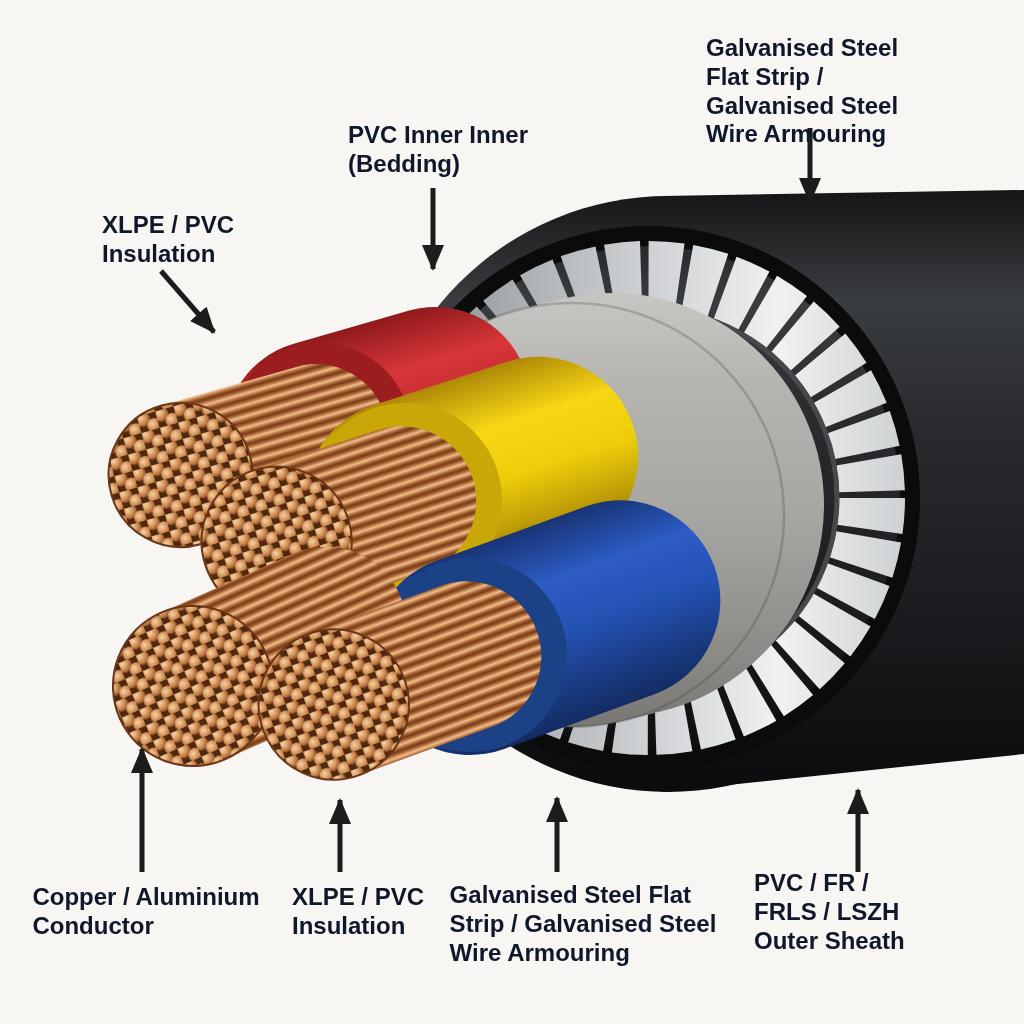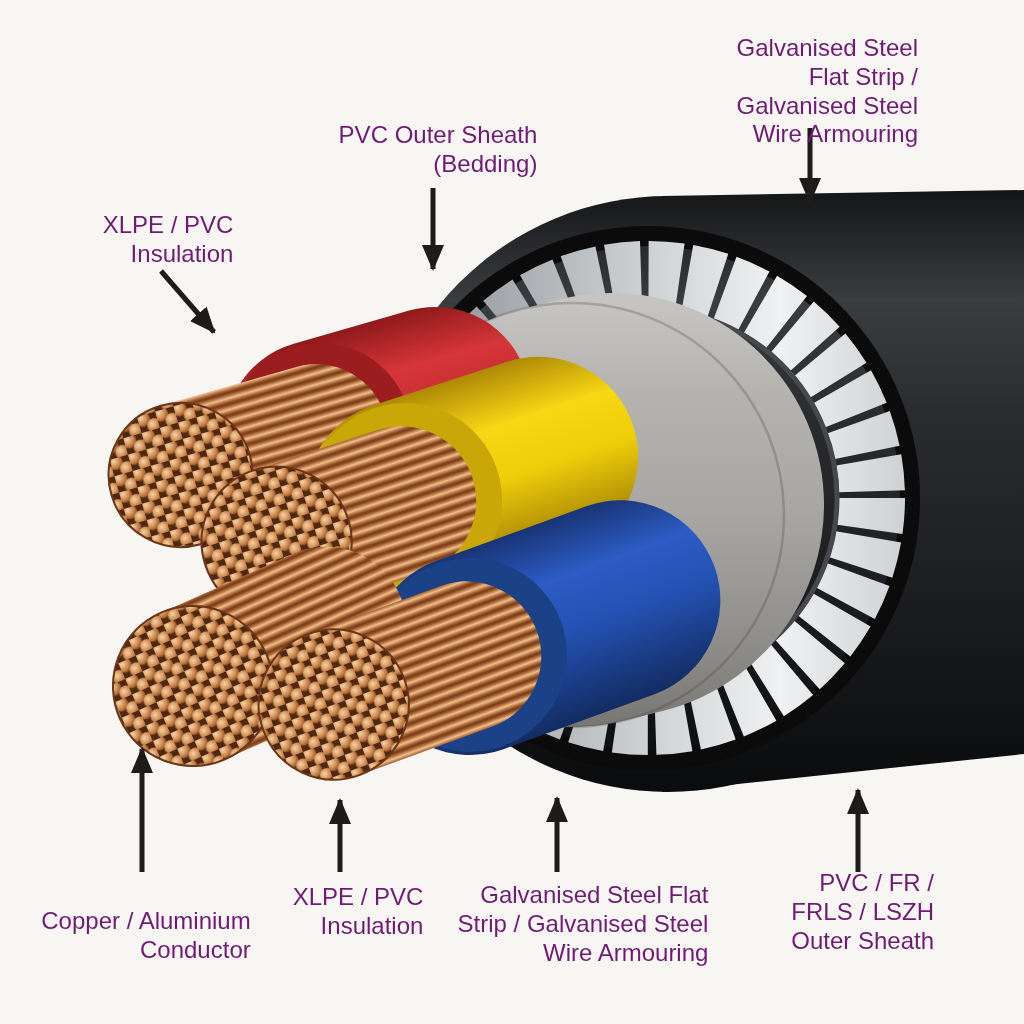--- a/index.html
+++ b/index.html
@@ -4,22 +4,22 @@
 <style>
   html,body{margin:0;padding:0;}
   body{
     width:1024px;height:1024px;position:relative;overflow:hidden;
     background:#f7f6f3;
     font-family:"Liberation Sans", sans-serif;
   }
   .stage{position:absolute;left:0;top:0;width:1024px;height:1024px;}
   .label{
     position:absolute;transform:translate(-50%,-50%);
-    text-align:right;font-weight:normal;font-size:24px;line-height:1.2;
-    color:#701a75;white-space:pre-line;z-index:5;
+    text-align:left;font-weight:bold;font-size:24px;line-height:1.2;
+    color:#0f172a;white-space:pre-line;z-index:5;
   }
 </style>
 </head>
 <body>
 
 <svg class="stage" width="1024" height="1024" viewBox="0 0 1024 1024">
   <defs>
     <linearGradient id="blackGrad" x1="0" y1="190" x2="0" y2="800" gradientUnits="userSpaceOnUse">
       <stop offset="0" stop-color="#141517"></stop>
       <stop offset="0.18" stop-color="#3a3d40"></stop>
@@ -150,25 +150,25 @@
     <line x1="161" y1="271" x2="214" y2="332" marker-end="url(#arrowhead)"></line>
     <line x1="142" y1="872" x2="142" y2="749" marker-end="url(#arrowhead)"></line>
     <line x1="340" y1="872" x2="340" y2="800" marker-end="url(#arrowhead)"></line>
     <line x1="557" y1="872" x2="557" y2="798" marker-end="url(#arrowhead)"></line>
     <line x1="858" y1="872" x2="858" y2="790" marker-end="url(#arrowhead)"></line>
   </g>
 </svg>
 
 <div class="label" style="left:812px;top:92px;">Galvanised Steel Flat Strip /
 Galvanised Steel Wire Armouring</div>
-<div class="label" style="left:438px;top:150px;">PVC Outer Sheath
+<div class="label" style="left:438px;top:150px;">PVC Inner Inner
 (Bedding)</div>
 <div class="label" style="left:168px;top:240px;">XLPE / PVC
 Insulation</div>
-<div class="label" style="left:146px;top:936px;">Copper / Aluminium
+<div class="label" style="left:146px;top:912px;">Copper / Aluminium
 Conductor</div>
 <div class="label" style="left:358px;top:912px;">XLPE / PVC
 Insulation</div>
 <div class="label" style="left:583px;top:924px;">Galvanised Steel Flat
 Strip / Galvanised Steel
 Wire Armouring</div>
 <div class="label" style="left:844px;top:912px;">PVC / FR / FRLS / LSZH
 Outer Sheath</div>
 
 </body></html>

